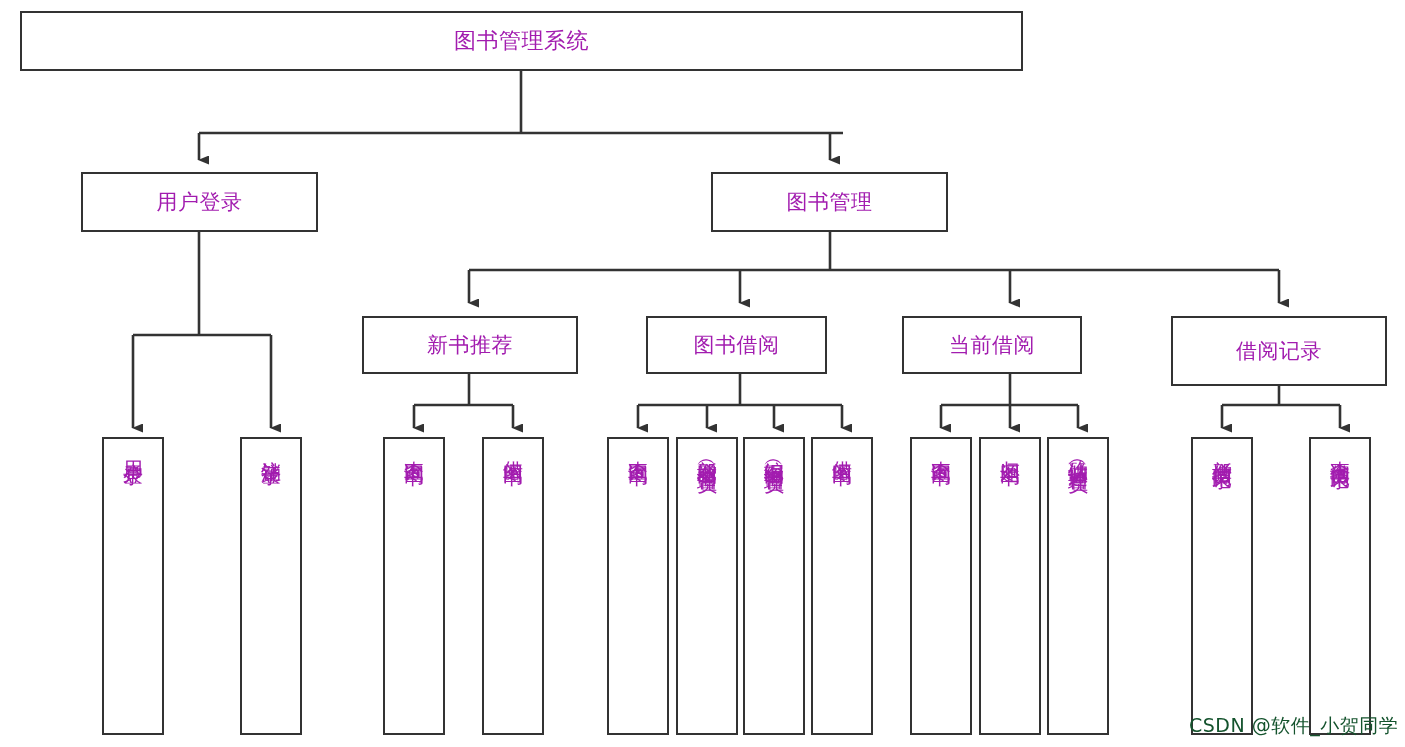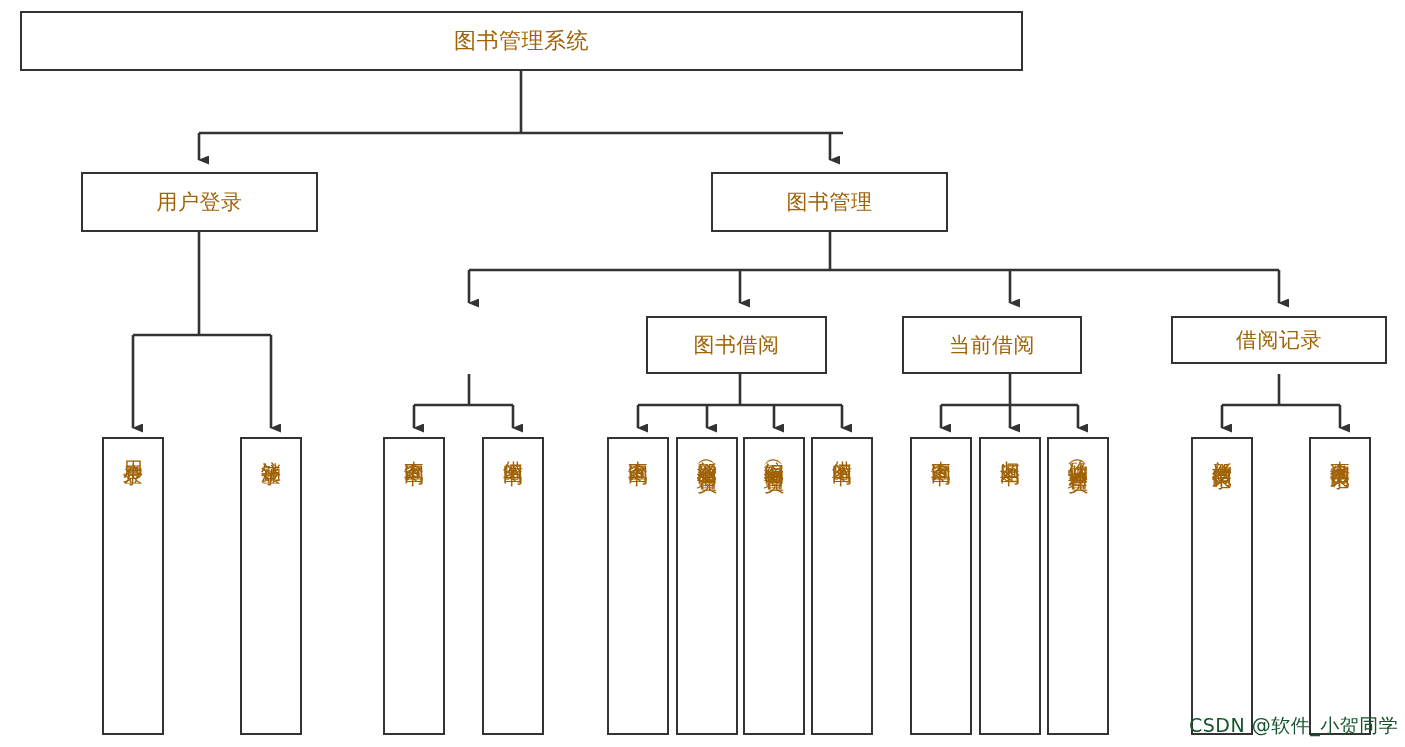--- a/index.html
+++ b/index.html
@@ -28,21 +28,21 @@
   }
   .node {
     position: absolute;
     box-sizing: border-box;
     background: #ffffff;
     border: 2.5px solid #333333;
     display: flex;
     align-items: center;
     justify-content: center;
     text-align: center;
-    color: #a16207;
+    color: #a21caf;
     z-index: 2;
   }
   .node-label {
     display: block;
     line-height: 1.18;
     white-space: pre-line;
   }
   
   .node.horiz .node-label {
     writing-mode: horizontal-tb;
@@ -136,30 +136,33 @@
   </div>
 
   <div class="node horiz" style="left:81px; top:172px; width:237px; height:60px;">
     <span class="node-label">用户登录</span>
   </div>
 
   <div class="node horiz" style="left:711px; top:172px; width:237px; height:60px;">
     <span class="node-label">图书管理</span>
   </div>
 
+  <div class="node horiz" style="left:362px; top:316px; width:216px; height:58px;">
+    <span class="node-label">新书推荐</span>
+  </div>
 
   <div class="node horiz" style="left:632px; top:316px; width:181px; height:58px;margin-left:14px;">
     <span class="node-label">图书借阅</span>
   </div>
 
   <div class="node horiz" style="left:902px; top:316px; width:180px; height:58px;">
     <span class="node-label">当前借阅</span>
   </div>
 
-  <div class="node horiz" style="left:1171px; top:316px; width:216px; height:48px;text-align:right;">
+  <div class="node horiz" style="left:1171px; top:316px; width:216px; height:70px;text-align:right;">
     <span class="node-label">借阅记录</span>
   </div>
 
   <div class="node vert" style="left:102px; top:437px; width:62px; height:298px;">
     <span class="node-label">用户登录</span>
   </div>
 
   <div class="node vert" style="left:240px; top:437px; width:62px; height:298px;">
     <span class="node-label">注销登录</span>
   </div>

